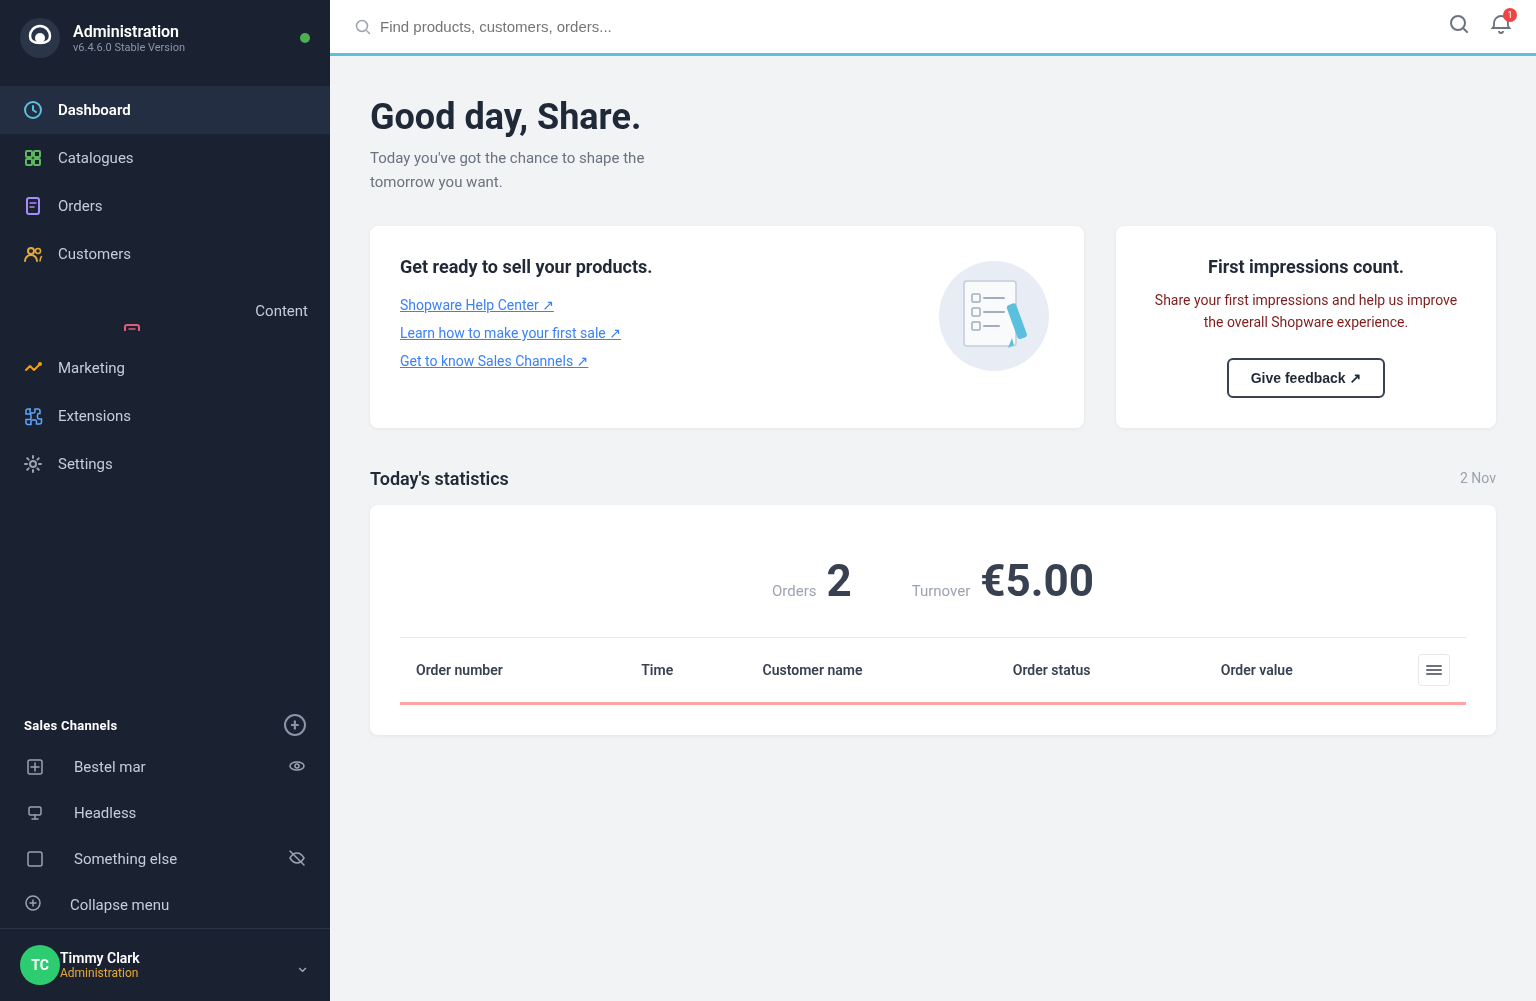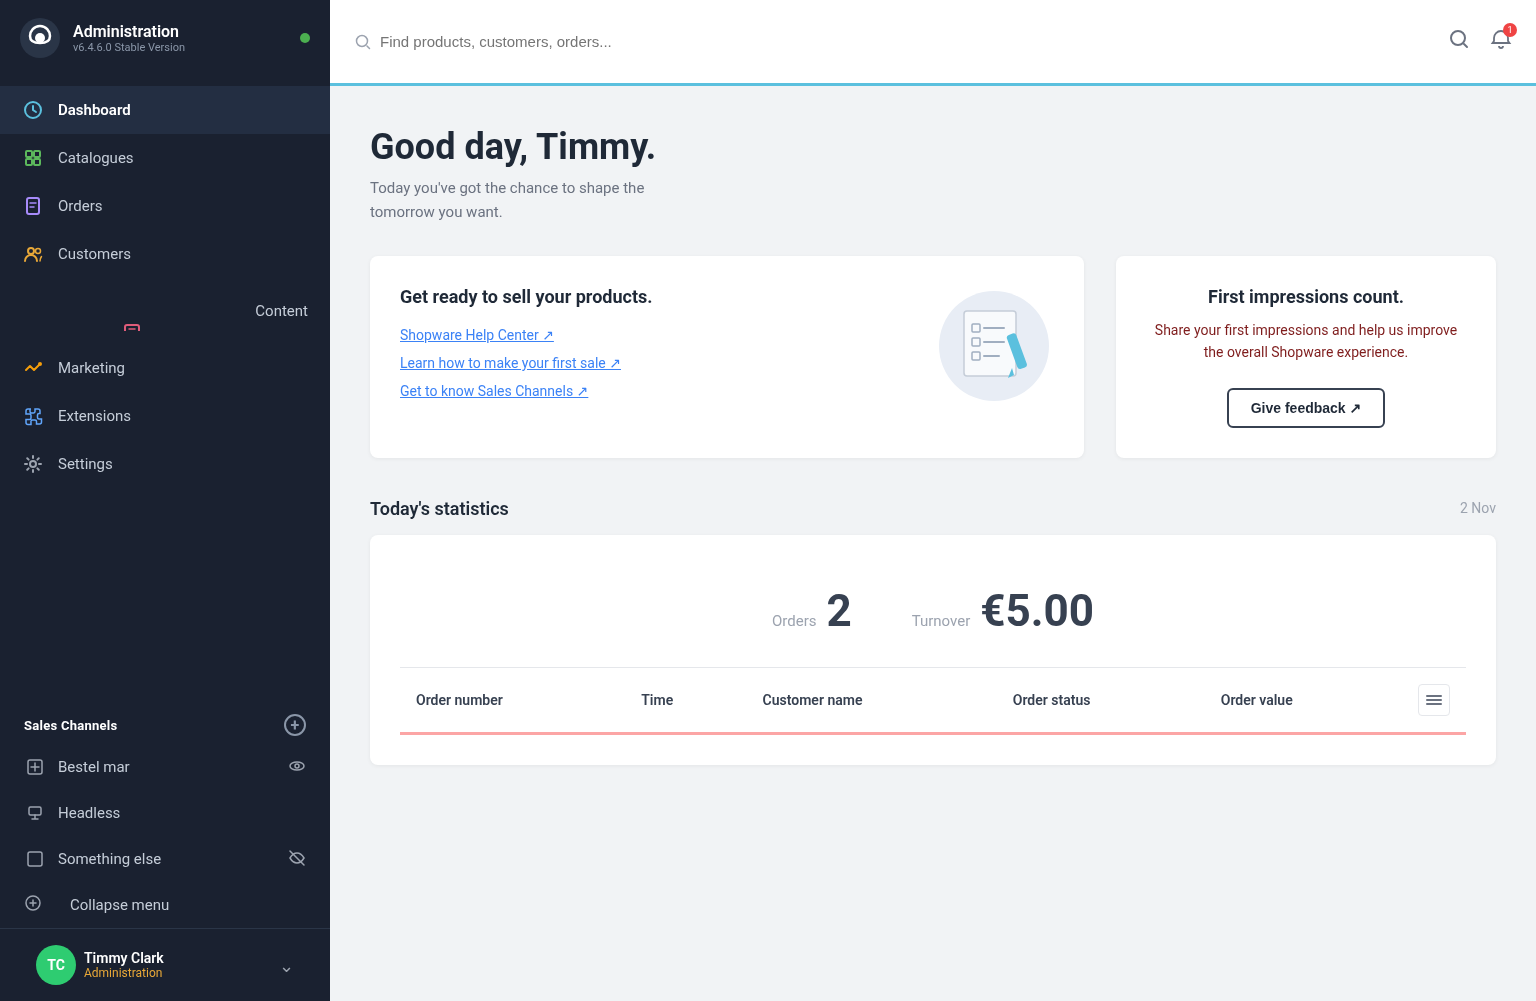--- a/index.html
+++ b/index.html
@@ -97,21 +97,21 @@
       display: flex;
       align-items: center;
       justify-content: center;
       cursor: pointer;
       color: #8a96a8;
       font-size: 16px;
     }
     .sales-channel-item {
       display: flex;
       align-items: center;
-      gap: 12px;
+      gap: 28px;
       padding: 12px 24px;
       cursor: pointer;
       color: #c5cdd8;
       font-size: 15px;
     }
     .channel-icon {
       width: 22px;
       height: 22px;
       display: flex;
       align-items: center;
@@ -127,25 +127,25 @@
     .collapse-menu {
       display: flex;
       align-items: center;
       gap: 28px;
       padding: 12px 24px;
       cursor: pointer;
       color: #c5cdd8;
       font-size: 15px;
     }
     .sidebar-footer {
-      padding: 16px 36px;
+      padding: 16px 20px;
       border-top: 1px solid #2a3547;
       display: flex;
       align-items: center;
-      gap: 8px;
+      gap: 0;
     }
     .user-avatar {
       width: 40px;
       height: 40px;
       border-radius: 50%;
       background: #2ecc71;
       display: flex;
       align-items: center;
       justify-content: center;
       font-weight: 700;
@@ -161,21 +161,21 @@
     .main {
       flex: 1;
       display: flex;
       flex-direction: column;
       overflow: hidden;
     }
     .topbar {
       background: #fff;
       border-bottom: 3px solid #5bc0de;
       padding: 0 24px;
-      height: 86px;
+      height: 56px;
       display: flex;
       align-items: center;
       gap: 12px;
     }
     .search-bar {
       flex: 1;
       display: flex;
       align-items: center;
       gap: 8px;
     }
@@ -568,21 +568,21 @@
         <svg width="22" height="22" viewBox="0 0 22 22" fill="none">
             <path d="M11 3a7 7 0 00-7 7v3l-1.5 2H19.5L18 13v-3a7 7 0 00-7-7z" stroke="#6b7280" stroke-width="1.8"></path>
             <path d="M9 18a2 2 0 004 0" stroke="#6b7280" stroke-width="1.8"></path>
           </svg>
         <div class="notification-badge">1</div>
       </div>
     </div>
   </div>
 
   <div class="content">
-    <h1 class="greeting-title">Good day, Timmy.</h1>
+    <h1 class="greeting-title">Good day, Share.</h1>
     <p class="greeting-subtitle">
       <span>Today you've got the chance to shape the</span><br>
       <span>tomorrow you want.</span>
     </p>
 
     <div class="cards-row">
 
       <div class="card card-left">
         <div class="card-left-content">
           <div class="card-title">Get ready to sell your products.</div>

